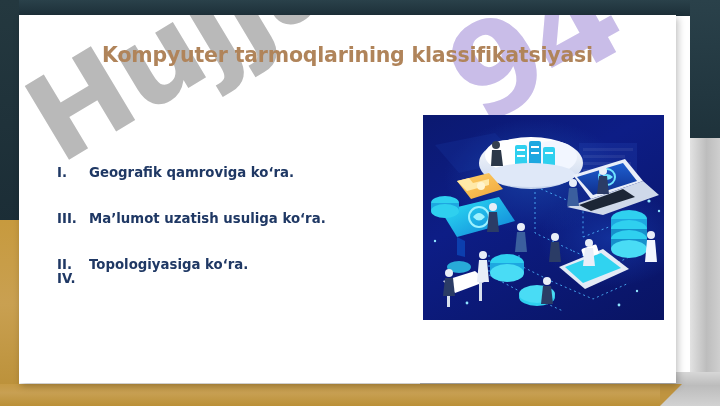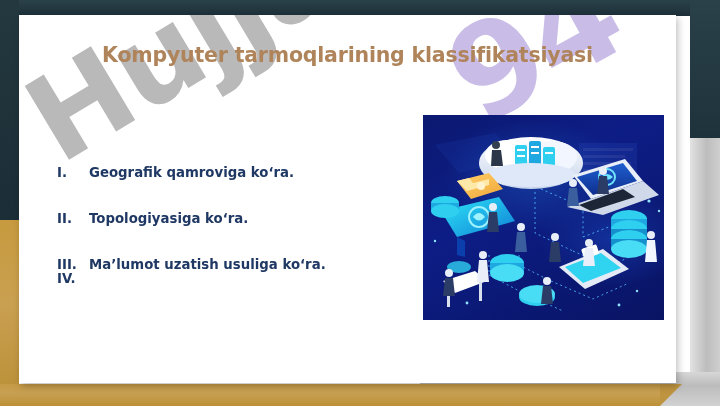--- a/index.html
+++ b/index.html
@@ -183,26 +183,26 @@
     <div class="wm-purple">94</div>
 
     <div class="title">Kompyuter tarmoqlarining klassifikatsiyasi</div>
 
     <div class="list">
       <div class="list-item">
         <span class="num">I.</span>
         <span class="txt">Geografik qamroviga ko‘ra.</span>
       </div>
       <div class="list-item">
+        <span class="num">III.</span>
+        <span class="txt">Ma’lumot uzatish usuliga ko‘ra.</span>
+      </div>
+      <div class="list-item">
         <span class="num">II.</span>
         <span class="txt">Topologiyasiga ko‘ra.</span>
-      </div>
-      <div class="list-item">
-        <span class="num">III.</span>
-        <span class="txt">Ma’lumot uzatish usuliga ko‘ra.</span>
       </div>
       <div class="list-item">
         <span class="num">IV.</span>
       </div>
     </div>
 
     <div class="illus">
       <svg viewBox="0 0 241 205" xmlns="http://www.w3.org/2000/svg">
         <defs>
           <linearGradient id="cy" x1="0" y1="0" x2="1" y2="1">

